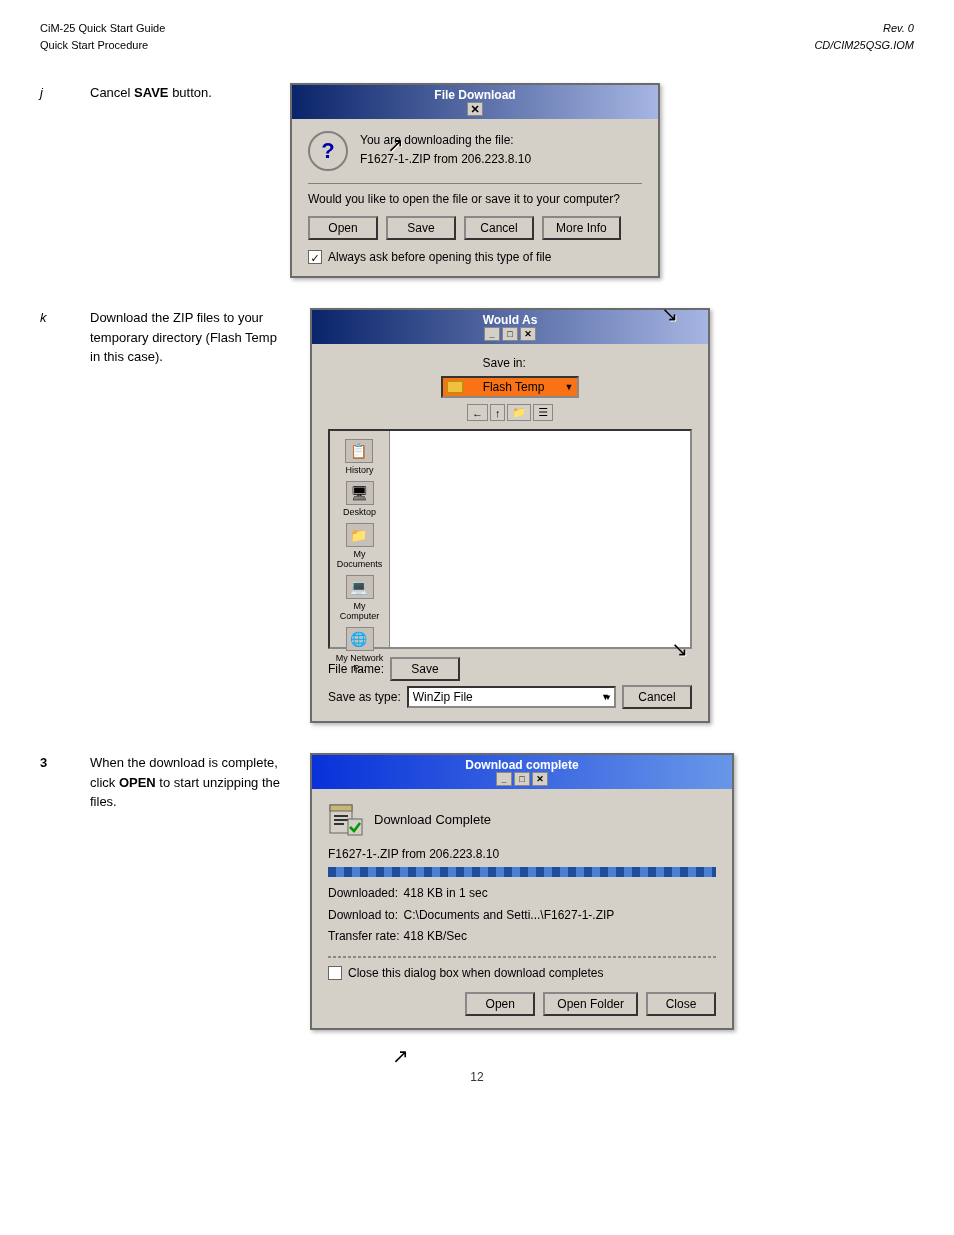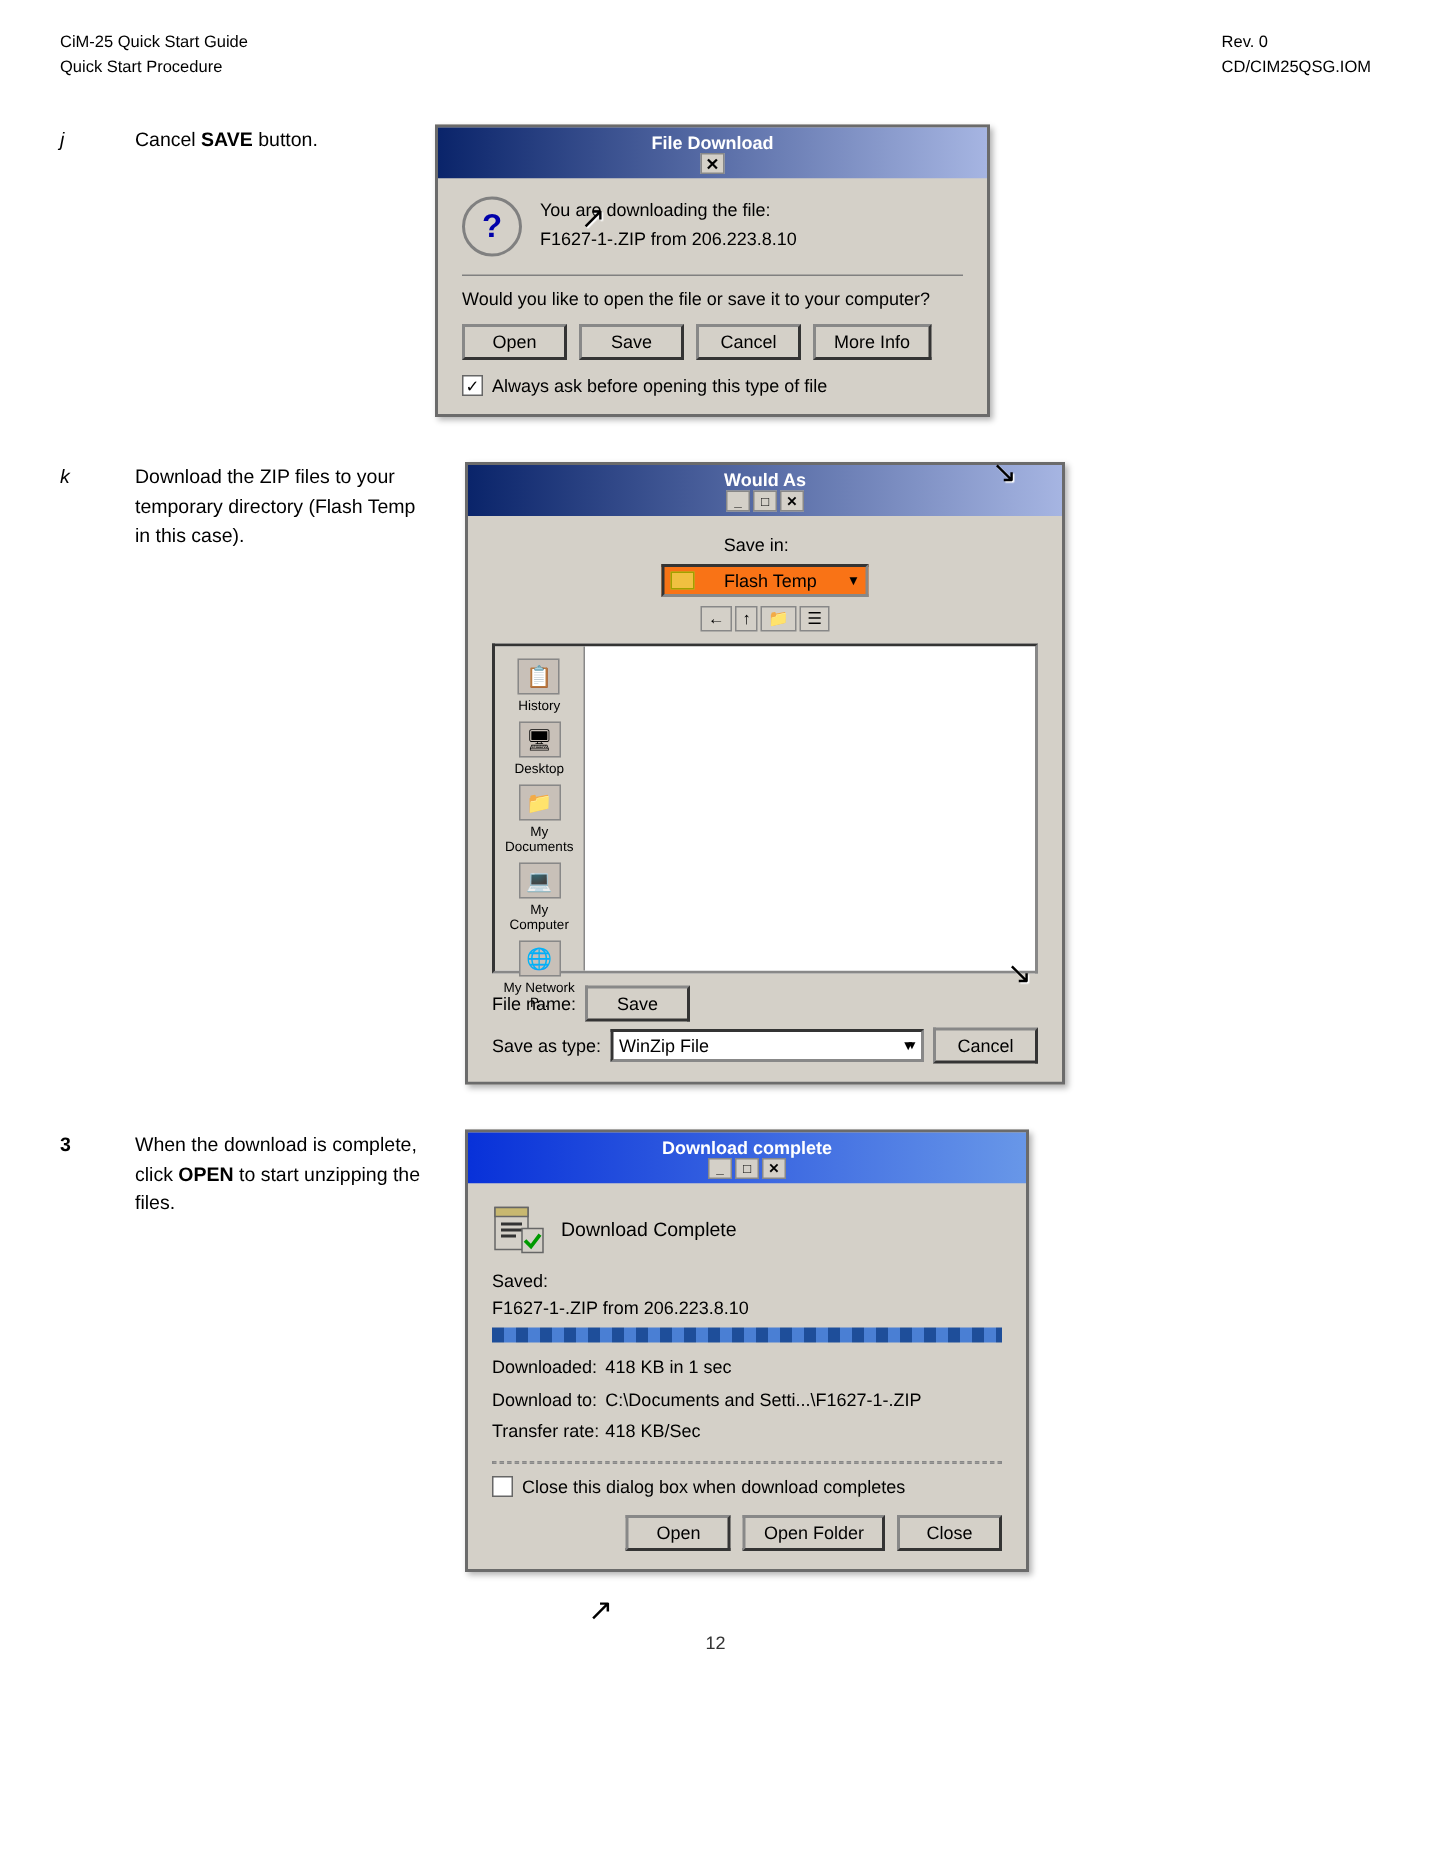--- a/index.html
+++ b/index.html
@@ -18,21 +18,22 @@
       display: flex;
       justify-content: space-between;
       font-size: 11px;
       margin-bottom: 30px;
       border-bottom: none;
     }
     .header-left, .header-right {
       line-height: 1.5;
     }
     .header-right {
-      text-align: left;
+      text-align: right;
+      font-style: italic;
     }
 
     
     .content-area {
       display: flex;
       flex-direction: column;
       gap: 30px;
     }
 
     
@@ -303,21 +304,21 @@
     }
 
     .saveas-bottom {
       display: flex;
       flex-direction: column;
       gap: 4px;
     }
 
     
     .dl-complete-dialog {
-      width: 376px;
+      width: 424px;
     }
 
     .dl-icon-row {
       display: flex;
       align-items: center;
       gap: 10px;
       margin-bottom: 10px;
     }
 
     .dl-icon {
@@ -597,23 +598,20 @@
               <rect x="6" y="14" width="14" height="2" fill="#333"></rect>
               <rect x="6" y="18" width="14" height="2" fill="#333"></rect>
               <rect x="6" y="22" width="10" height="2" fill="#333"></rect>
               <rect x="20" y="18" width="14" height="16" fill="#d4d0c8" stroke="#666" stroke-width="1"></rect>
               <polyline points="22,26 26,30 32,22" stroke="#009900" stroke-width="2.5" fill="none"></polyline>
             </svg>
           </div>
           <span>Download Complete</span>
         </div>
 
-        <div class="dl-saved-file">
-          <span>Saved:</span>
-        </div>
         <div class="dl-saved-file">F1627-1-.ZIP from 206.223.8.10</div>
 
         <div class="dl-progress-bar"></div>
 
         <div class="dl-info">
           <table>
             <tbody>
                 <tr>
               <td>Downloaded:</td>
               <td>418 KB in 1 sec</td>

